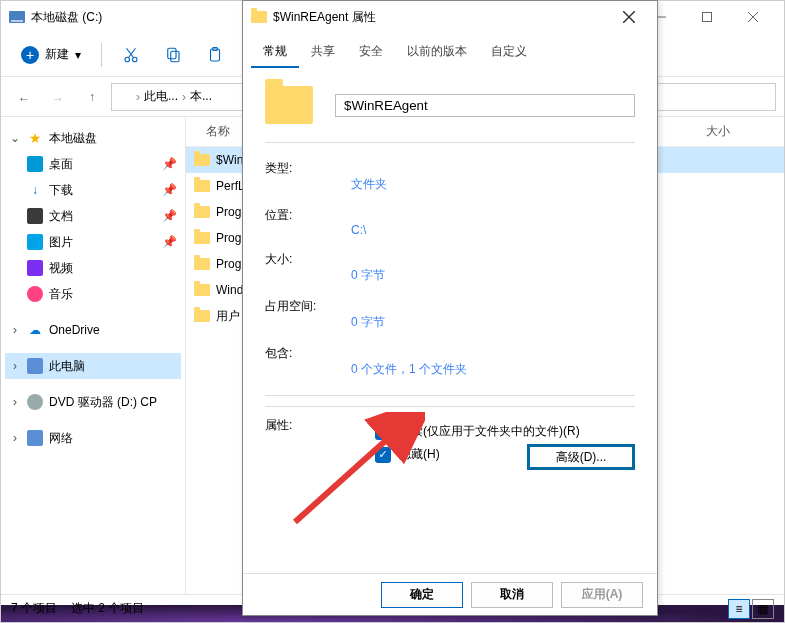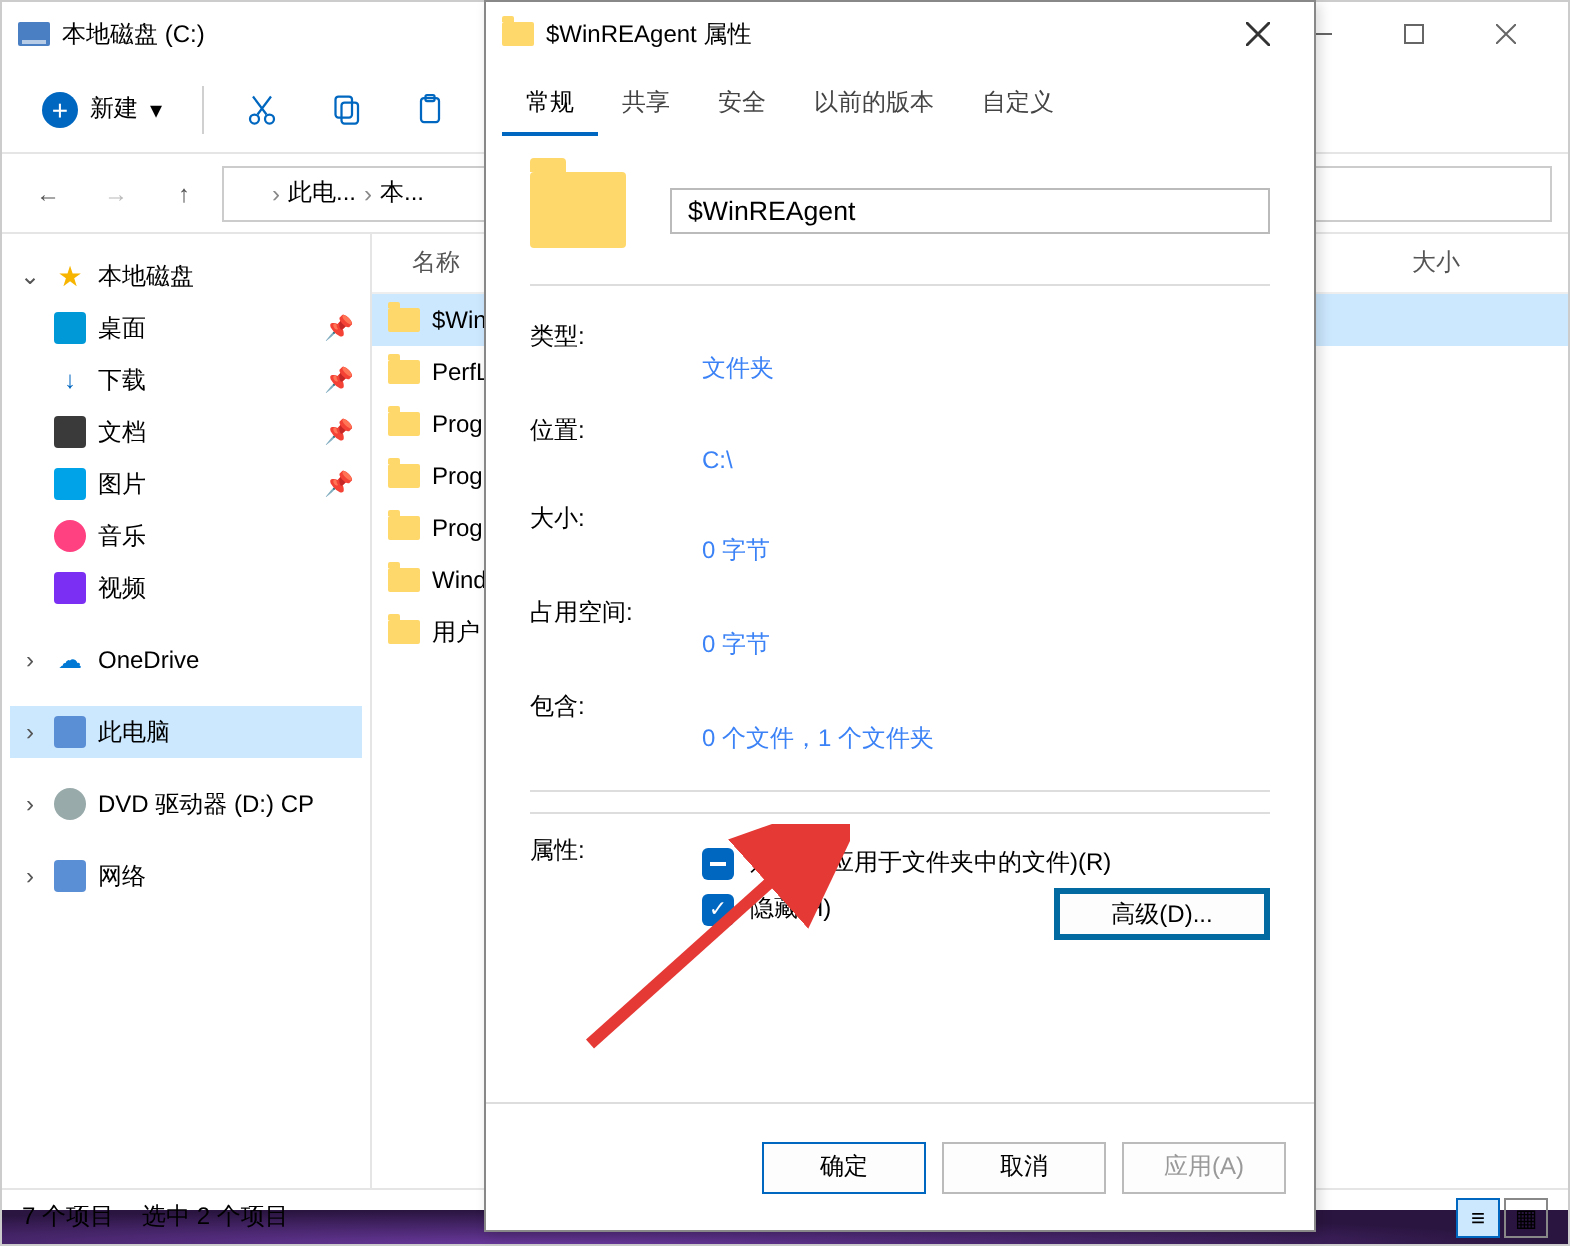--- a/index.html
+++ b/index.html
@@ -77,28 +77,28 @@
 .icon-row { display:flex; align-items:center; gap:22px; margin-bottom:18px; }
 .big-folder { width:48px; height:38px; background:#ffd86b; border-radius:2px; position:relative; }
 .big-folder::before { content:""; position:absolute; top:-7px; left:0; width:18px; height:7px; background:#ffd86b; border-radius:2px 2px 0 0; }
 .name-input { flex:1; height:23px; border:1px solid #bbb; padding:0 8px; }
 .hr { height:1px; background:#ddd; margin: 10px 0; }
 .prop-row { display:flex; padding: 7px 0; }
 .prop-label { width:86px; color:#000000; }
 .prop-val { flex:1; color:#3b82f6;margin-top:16px; }
 .attr-block { display:flex; }
 .attr-left { width:86px; }
-.attr-right { flex:1; }
+.attr-right { flex:1;margin-left:24px; }
 .chk-row { display:flex; align-items:center; gap:8px; margin:6px 0; position:relative; }
 .chk { width:16px; height:16px; border-radius:3px; display:flex; align-items:center; justify-content:center; }
 .chk.indet { background:#0067c0; }
 .chk.indet::after { content:""; width:8px; height:2px; background:#fff; }
 .chk.checked { background:#0067c0; color:#fff; font-size:11px; }
 .adv-btn { position:absolute; right:0; top:-2px; width:108px; height:26px; border:3px solid #0369a1; background:#fdfdfd; display:flex; align-items:center; justify-content:center; }
-.dlg-buttons { height:64px; display:flex; align-items:center; justify-content:flex-end; gap:8px; padding:0 14px; border-top:1px solid #ddd; }
+.dlg-buttons { height:42px; display:flex; align-items:center; justify-content:flex-end; gap:8px; padding:0 14px; border-top:1px solid #ddd;font-weight:bold; }
 .dlg-btn { width:82px; height:26px; border:1px solid #bbb; background:#fdfdfd; display:flex; align-items:center; justify-content:center; }
 .dlg-btn.default { border-color:#0067c0; }
 .dlg-btn.disabled { color:#999; }
 
 
 .arrow-annot { position:absolute; left:285px; top:412px; z-index:50; pointer-events:none; }
 </style>
 </head>
 <body>
 
@@ -187,26 +187,26 @@
           <span class="ic ic-doc"></span>
           <span>文档</span>
           <span class="pin">📌</span>
         </div>
       <div class="tree-item" style="padding-left:22px;">
           <span class="ic ic-pic"></span>
           <span>图片</span>
           <span class="pin">📌</span>
         </div>
       <div class="tree-item" style="padding-left:22px;">
+          <span class="ic ic-vid"></span>
+          <span>视频</span>
+        </div>
+      <div class="tree-item" style="padding-left:22px;">
           <span class="ic ic-music"></span>
           <span>音乐</span>
-        </div>
-      <div class="tree-item" style="padding-left:22px;">
-          <span class="ic ic-vid"></span>
-          <span>视频</span>
         </div>
       <div style="height:10px;"></div>
       <div class="tree-item">
           <span class="exp-caret">›</span>
           <span class="ic ic-cloud">☁</span>
           <span>OneDrive</span>
         </div>
       <div style="height:10px;"></div>
       <div class="tree-item sel">
           <span class="exp-caret">›</span>

